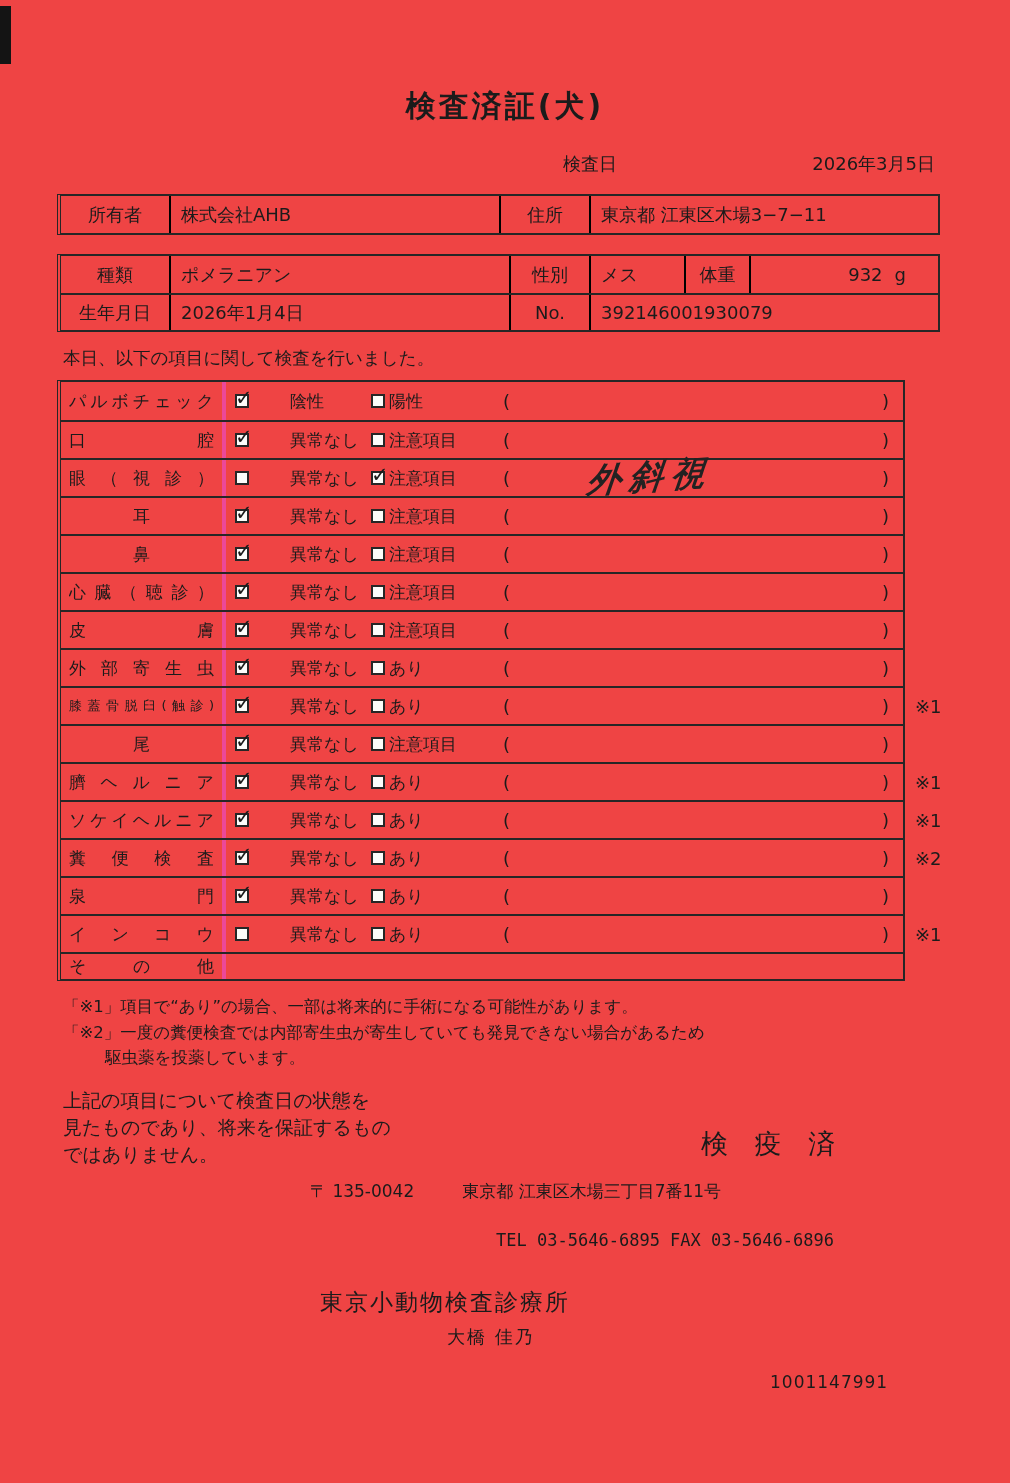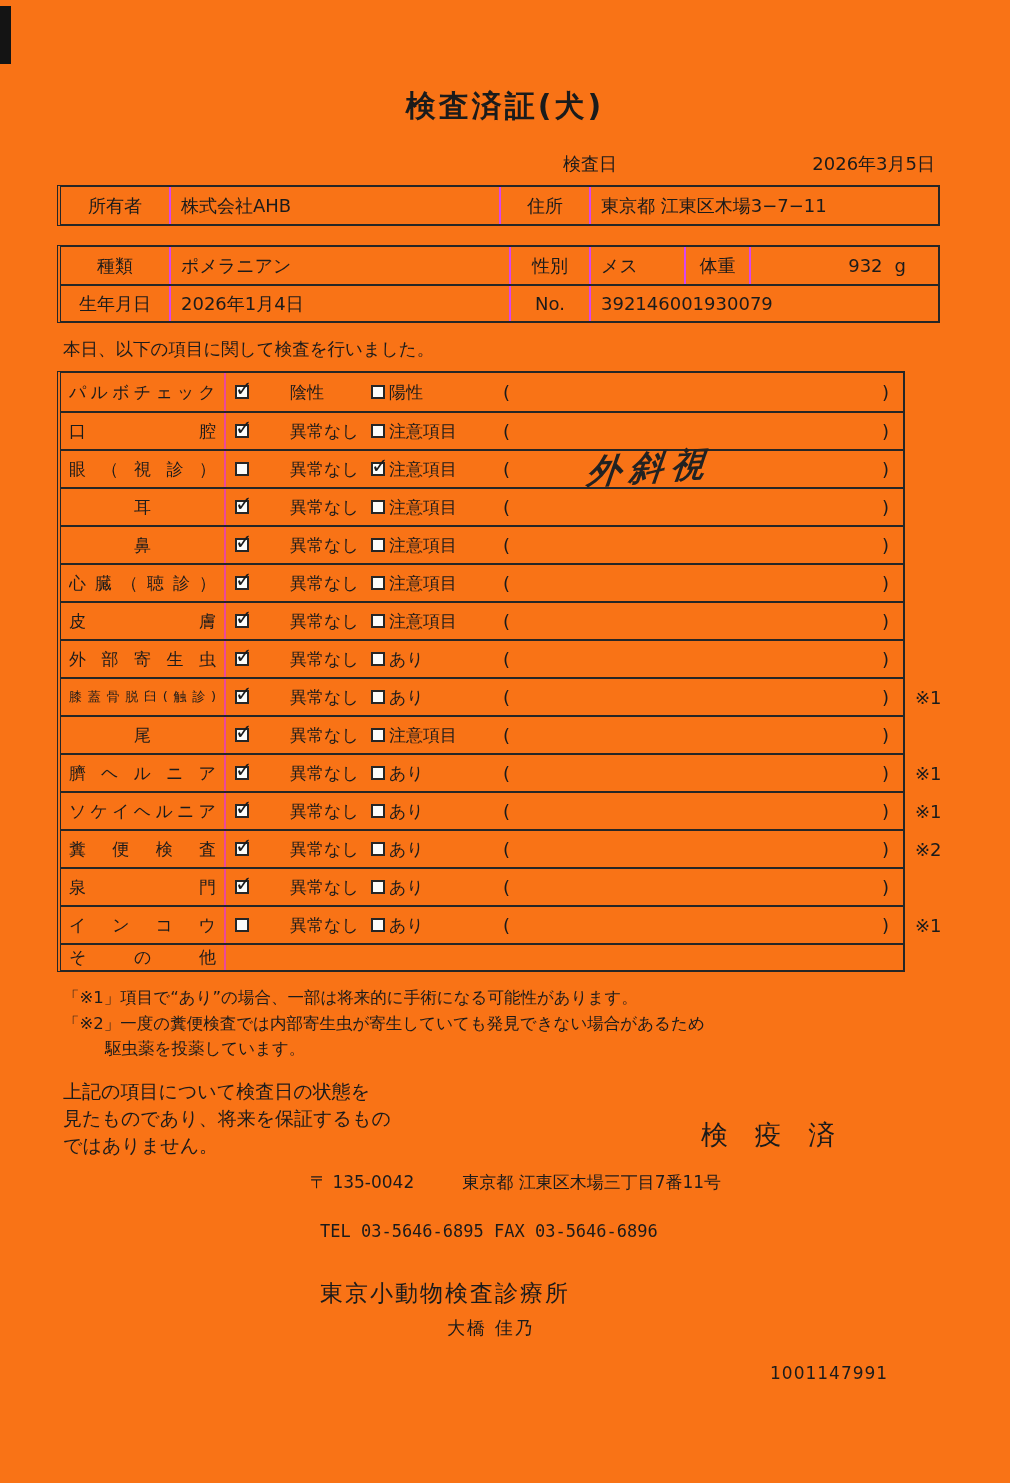--- a/index.html
+++ b/index.html
@@ -5,21 +5,21 @@
   * { box-sizing: border-box; margin: 0; padding: 0; }
   body {
     background: #ffffff;
     font-family: "DejaVu Sans", "Liberation Sans", sans-serif;
     color: #1b1b1b;
   }
   .page {
     position: relative;
     width: 1010px;
     height: 1483px;
-    background: #f97316;
+    background: #ef4444;
     overflow: hidden;
   }
   .scan-artifact {
     position: absolute;
     left: 0; top: 6px;
     width: 11px; height: 58px;
     background: #141414;
   }
   .doc-title {
     padding-top: 86px;
@@ -35,33 +35,33 @@
     width: 372px;
     font-size: 18px;
   }
   
   .info-table {
     margin-left: 57px;
     width: 883px;
     border: 2px solid #262626;
     border-left: 4px double #262626;
   }
-  .owner-table { margin-top: 9px; }
+  .owner-table { margin-top: 18px; }
   .pet-table   { margin-top: 19px; }
   .info-row { display: flex; height: 37px; }
   .info-row + .info-row { border-top: 2px solid #262626; }
   .cell {
     display: flex;
     align-items: center;
     font-size: 18px;
     padding: 0 10px;
     overflow: hidden;
     white-space: nowrap;
   }
-  .cell + .cell { border-left: 2px solid #d946ef; }
+  .cell + .cell { border-left: 2px solid #000000; }
   .cell.label { justify-content: center; padding: 0 4px; }
   .cell.grow { flex: 1; }
   .w108 { width: 108px; }
   .w330 { width: 330px; }
   .w340 { width: 340px; }
   .w90  { width: 90px; }
   .w80  { width: 80px; }
   .w95  { width: 95px; }
   .w65  { width: 65px; }
   .weight-cell { justify-content: flex-end; gap: 12px; padding-right: 32px; }
@@ -78,21 +78,21 @@
   }
   .exam-row {
     position: relative;
     display: flex;
     height: 38px;
   }
   .exam-row + .exam-row { border-top: 2px solid #262626; }
   .exam-row.short { height: 27px; }
   .item-cell {
     width: 165px;
-    border-right: 2px solid #ec4899;
+    border-right: 4px solid #ec4899;
     display: flex;
     align-items: center;
     padding: 0 8px;
     font-size: 17px;
   }
   .item-text {
     width: 100%;
     text-align: justify;
     text-align-last: justify;
     white-space: nowrap;
@@ -182,20 +182,21 @@
   .postal-line {
     display: flex;
     gap: 48px;
     margin: 12px 0 0 310px;
     font-size: 17px;
   }
   .tel-line {
     margin: 27px 0 6px 320px;
     font-size: 17px;
     font-family: "DejaVu Sans Mono", "Liberation Mono", monospace;
+    text-align: center;
   }
   .clinic-line {
     margin: 37px 0 0 320px;
     font-size: 23px;
     letter-spacing: 2px;
   }
   .person-line {
     margin: 7px 0 0 447px;
     font-size: 18px;
     letter-spacing: 2px;

